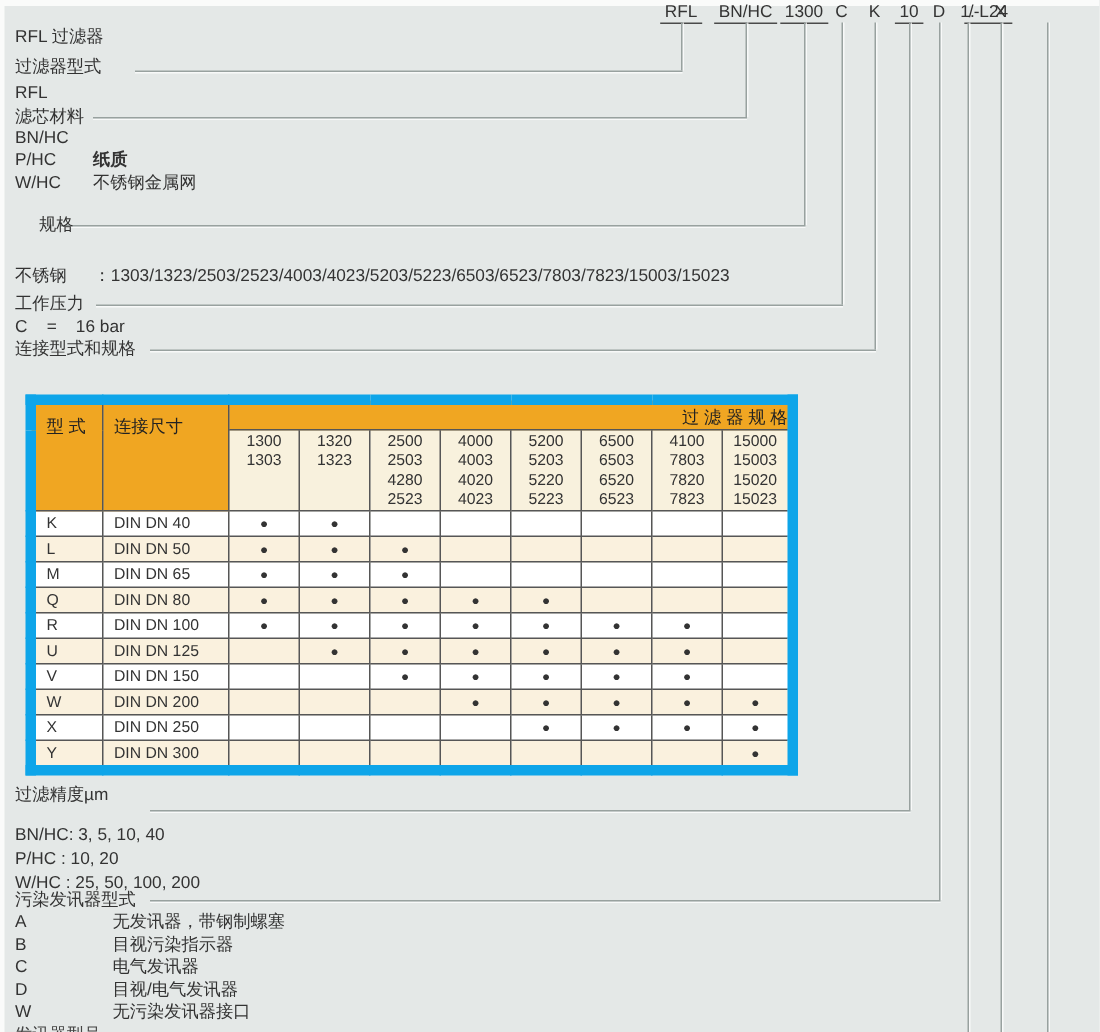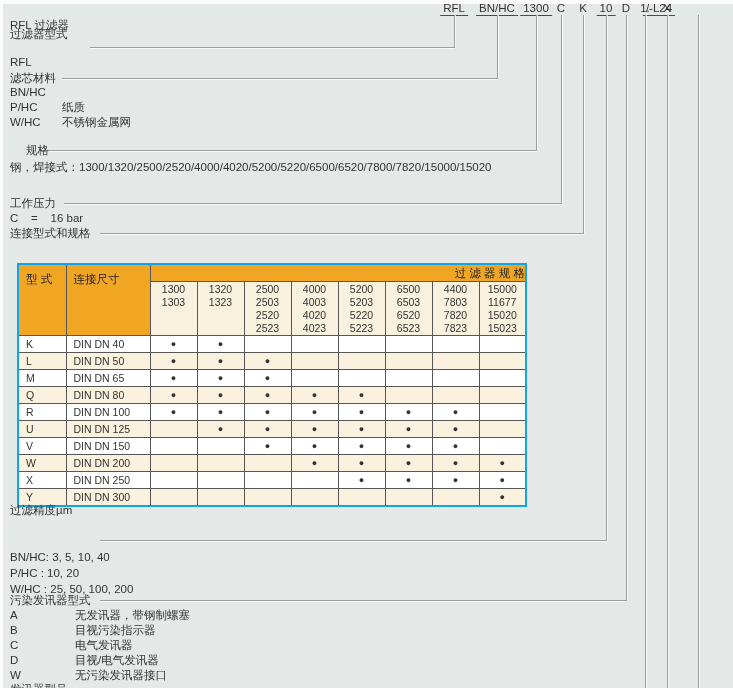--- a/index.html
+++ b/index.html
@@ -9,21 +9,21 @@
     font-family:"Liberation Sans","DejaVu Sans",sans-serif;
     color:#333;
   }
   .edge-top { position:absolute; left:0; top:0; width:733px; height:4px; background:#FAFBFA; }
   .edge-left { position:absolute; left:0; top:0; width:3px; height:688px; background:#FAFBFA; }
   .txt { position:absolute; font-size:11.5px; line-height:13px; white-space:pre; color:#333; }
   .code-token { position:absolute; top:2px; transform:translateX(-50%); font-size:11.5px; line-height:12px; color:#333; white-space:pre; }
   .code-token.u { border-bottom:1px solid #4a4a4a; padding:0 3px 1px 3px; }
   .hline { position:absolute; height:1px; background:#98A19F; box-shadow:0 1px 0 rgba(255,255,255,0.75); }
   .vline { position:absolute; width:1px; background:#98A19F; box-shadow:1px 0 0 rgba(255,255,255,0.75); }
-  #spec-table { position:absolute; left:17px; top:263px; border-collapse:collapse; table-layout:fixed; border:2px solid #0ea5e9;padding-left:44px; }
+  #spec-table { position:absolute; left:17px; top:263px; border-collapse:collapse; table-layout:fixed; border:7px solid #0ea5e9;padding-left:44px; }
   #spec-table th, #spec-table td { border:1px solid #565656; padding:0; font-weight:400; }
   #spec-table th.orange { background:#F0A622; color:#222; font-size:11.5px; }
   #spec-table th.head-col { text-align:left; vertical-align:top; padding:7px 0 0 7px; }
   #spec-table th.span-head { height:16px; text-align:right; font-size:11.5px; }
   #spec-table th.nums { background:#F8F1DD; vertical-align:top; text-align:center; font-size:10.5px; line-height:13px; white-space:pre-line; height:52px; padding-top:1px; color:#333; }
   #spec-table tbody td { height:16px; font-size:10.5px; color:#333; }
   #spec-table tbody tr:nth-child(odd) td { background:#FFFFFF; }
   #spec-table tbody tr:nth-child(even) td { background:#FAF1DE; }
   #spec-table td.type { padding-left:7px; }
   #spec-table td.size { padding-left:7px; }
@@ -65,33 +65,33 @@
       <div class="hline" style="left: 100px; top: 540px; width: 507px;"></div>
       <div class="vline" style="left: 626px; top: 15px; height: 585px;"></div>
       <div class="hline" style="left: 100px; top: 600px; width: 527px;"></div>
       <div class="vline" style="left: 645px; top: 15px; height: 673px;"></div>
       <div class="vline" style="left: 667px; top: 15px; height: 673px;"></div>
       <div class="vline" style="left: 698px; top: 15px; height: 673px;"></div>
     </div>
 
   <div class="txt" style="left:10px; top:19px;">RFL 过滤器</div>
 
-  <div class="txt" style="left:10px; top:28px;">过滤器型式</div>
+  <div class="txt" style="left:10px; top:39px;">过滤器型式</div>
   <div class="txt" style="left:10px; top:56px;">RFL</div>
 
   <div class="txt" style="left:10px; top:72px;">滤芯材料</div>
   <div class="txt" style="left:10px; top:86px;">BN/HC</div>
   <div class="txt" style="left:62px; top:86px;"></div>
   <div class="txt" style="left:10px; top:101px;">P/HC</div>
-  <div class="txt" style="left:62px; top:101px;">纸质</div>
+  <div class="txt" style="left:62px; top:101px;font-weight:bold;">纸质</div>
   <div class="txt" style="left:10px; top:116px;">W/HC</div>
   <div class="txt" style="left:62px; top:116px;">不锈钢金属网</div>
 
   <div class="txt" style="left:10px; top:144px;margin-left:16px;">规格</div>
-  <div class="txt" style="left:10px; top:161px;">钢，焊接式：1300/1320/2500/2520/4000/4020/5200/5220/6500/6520/7800/7820/15000/15020</div>
+  <div class="txt" style="left:10px; top:178px;">不锈钢　  ：1303/1323/2503/2523/4003/4023/5203/5223/6503/6523/7803/7823/15003/15023</div>
 
   <div class="txt" style="left:10px; top:197px;">工作压力</div>
   <div class="txt" style="left:10px; top:212px;">C    =    16 bar</div>
 
   <div class="txt" style="left:10px; top:227px;">连接型式和规格</div>
 
   <div id="table-holder">
       <table id="spec-table">
         <colgroup>
           <col style="width: 48px;">
@@ -111,40 +111,40 @@
             <th class="orange head-col" rowspan="2">连接尺寸</th>
             <th class="orange span-head" colspan="8">过 滤 器 规 格</th>
           </tr>
           <tr>
             <th class="nums">1300
 1303</th>
             <th class="nums">1320
 1323</th>
             <th class="nums">2500
 2503
-2520
+4280
 2523</th>
             <th class="nums">4000
 4003
 4020
 4023</th>
             <th class="nums">5200
 5203
 5220
 5223</th>
             <th class="nums">6500
 6503
 6520
 6523</th>
-            <th class="nums">4400
+            <th class="nums">4100
 7803
 7820
 7823</th>
             <th class="nums">15000
-11677
+15003
 15020
 15023</th>
           </tr>
         </thead>
         <tbody>
           <tr>
             <td class="type">K</td>
             <td class="size">DIN DN 40</td>
             <td class="dot">●</td>
             <td class="dot">●</td>
@@ -260,21 +260,21 @@
             <td class="dot"></td>
             <td class="dot"></td>
             <td class="dot"></td>
             <td class="dot"></td>
             <td class="dot">●</td>
           </tr>
         </tbody>
       </table>
     </div>
 
-  <div class="txt" style="left:10px; top:504px;">过滤精度µm</div>
+  <div class="txt" style="left:10px; top:524px;">过滤精度µm</div>
   <div class="txt" style="left:10px; top:551px;">BN/HC: 3, 5, 10, 40</div>
   <div class="txt" style="left:10px; top:567px;">P/HC : 10, 20</div>
   <div class="txt" style="left:10px; top:583px;">W/HC : 25, 50, 100, 200</div>
 
   <div class="txt" style="left:10px; top:594px;">污染发讯器型式</div>
   <div class="txt" style="left:10px; top:609px;">A</div>
   <div class="txt" style="left:75px; top:609px;">无发讯器，带钢制螺塞</div>
   <div class="txt" style="left:10px; top:624px;">B</div>
   <div class="txt" style="left:75px; top:624px;text-align:right;">目视污染指示器</div>
   <div class="txt" style="left:10px; top:639px;">C</div>

